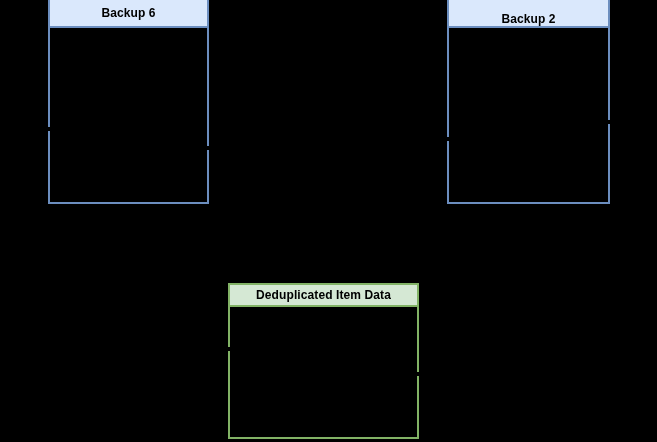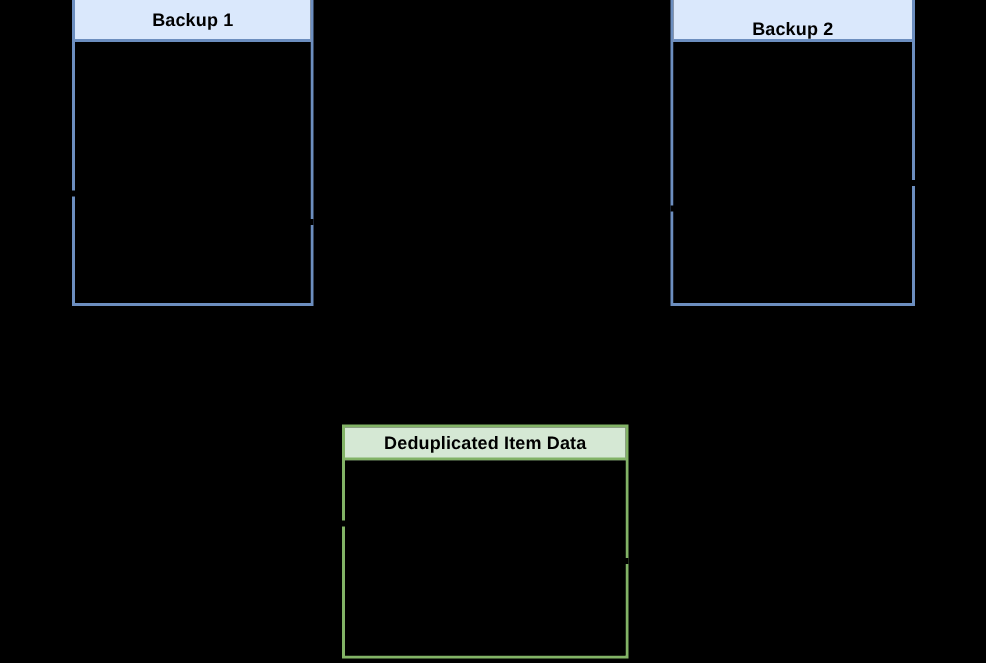--- a/index.html
+++ b/index.html
@@ -81,21 +81,21 @@
   }
   .notch.left  { left: -2px; }
   .notch.right { right: -2px; }
 </style>
 </head>
 <body>
 
 <div id="canvas" style="background: rgb(0, 0, 0);">
     <div class="node blue" style="left: 48px; top: -2px; width: 161px; height: 206px; border-color: rgb(108, 142, 191);">
       <div class="node-header" style="height: 28px; background: rgb(218, 232, 252); border-bottom-color: rgb(108, 142, 191);">
-        <span>Backup 1</span>
+        <span>Backup 6</span>
       </div>
       <div class="node-body" style="top: 28px; background: rgb(0, 0, 0);"></div>
       <div class="notch left" style="top: 127px;"></div>
       <div class="notch right" style="top: 146px;"></div>
     </div>
     <div class="node blue" style="left: 447px; top: -2px; width: 163px; height: 206px; border-color: rgb(108, 142, 191);">
       <div class="node-header" style="height: 28px; background: rgb(218, 232, 252); border-bottom-color: rgb(108, 142, 191); align-items: flex-end;">
         <span>Backup 2</span>
       </div>
       <div class="node-body" style="top: 28px; background: rgb(0, 0, 0);"></div>

